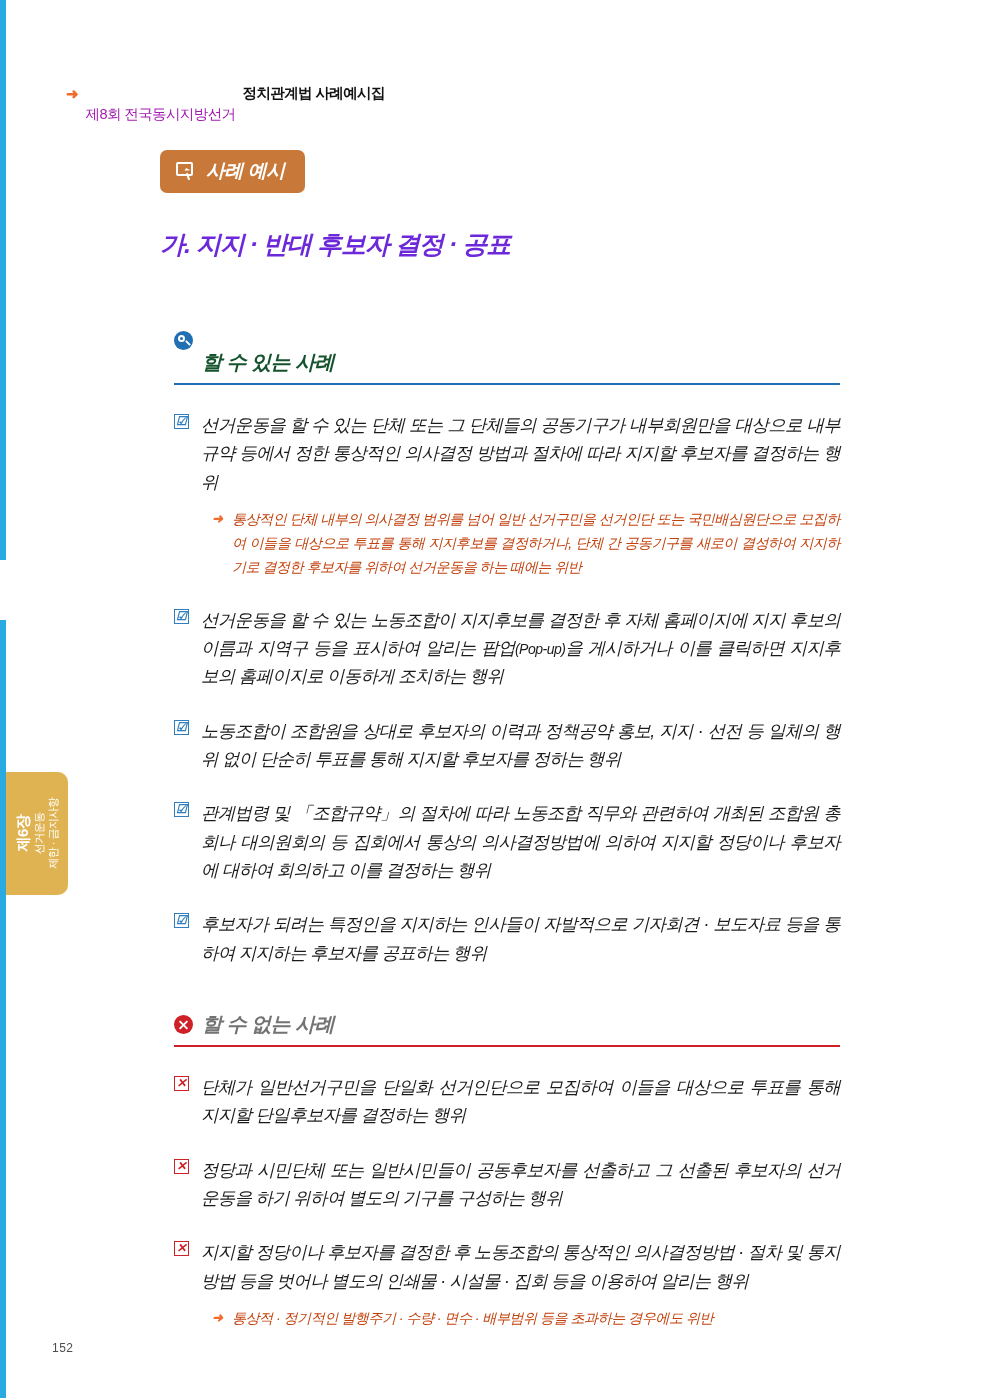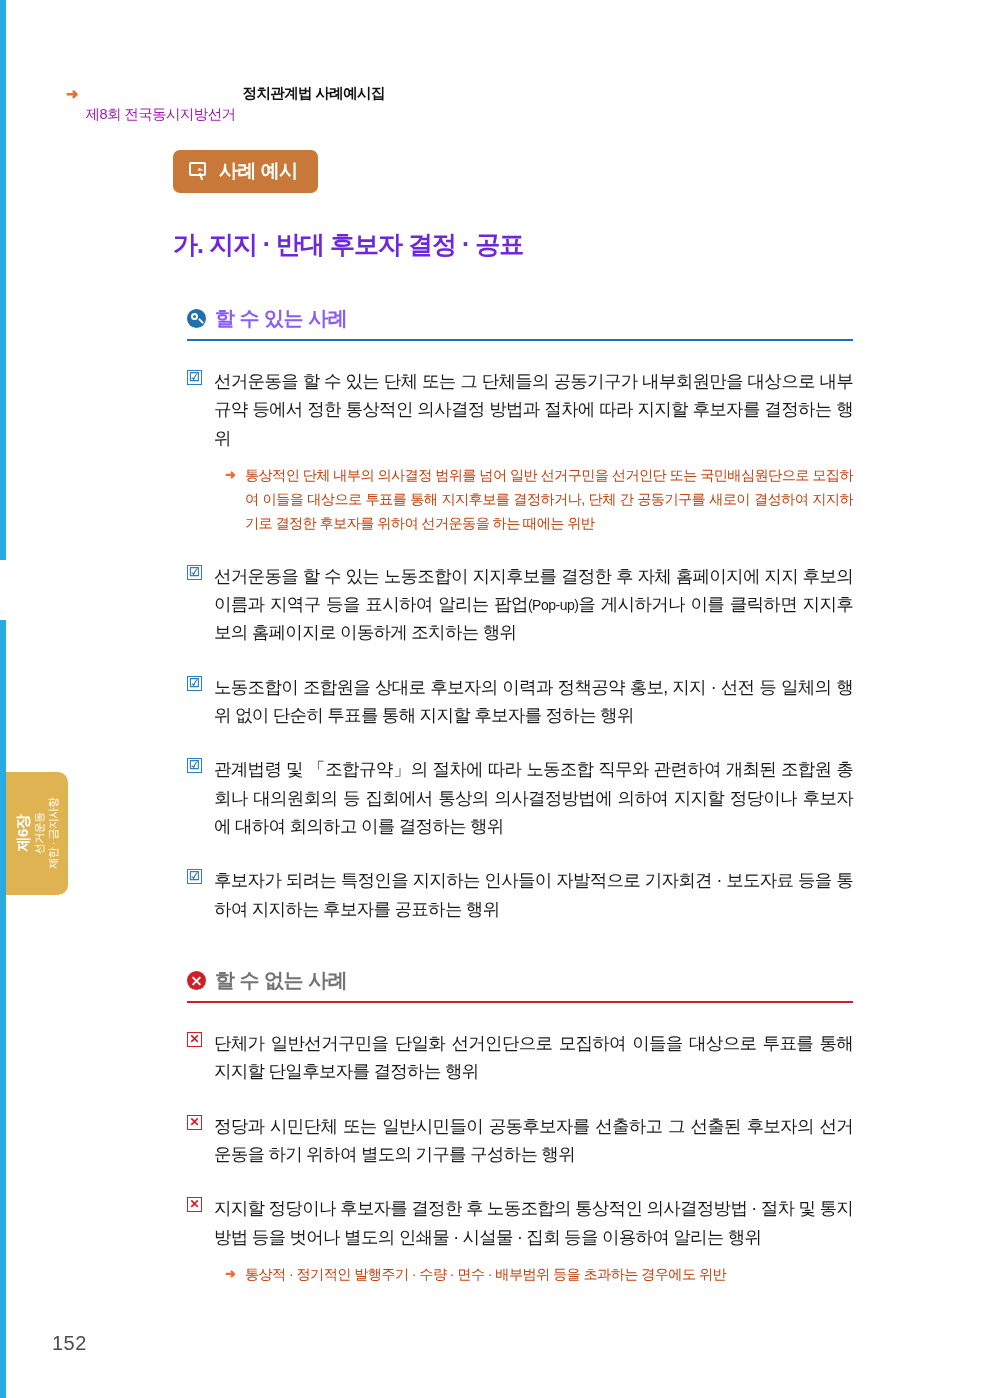--- a/index.html
+++ b/index.html
@@ -92,23 +92,24 @@
     letter-spacing: -0.5px;
   }
   .side-tab-sub {
     font-size: 11px;
     letter-spacing: -0.5px;
   }
 
   
   .content {
     position: absolute;
-    left: 173px;
+    left: 160px;
     top: 150px;
     width: 680px;
+    font-style: italic;
   }
 
   
   .case-badge {
     display: inline-flex;
     align-items: center;
     gap: 9px;
     background: #c8793a;
     color: #ffffff;
     border-radius: 7px;
@@ -169,21 +170,21 @@
     align-items: center;
     gap: 9px;
     margin-top: 44px;
     padding-left: 14px;
   }
   .group-head .ghtext {
     font-size: 20px;
     font-weight: bold;
     letter-spacing: -0.5px;
   }
-  .can .ghtext { color: #8b5cf6; }
+  .can .ghtext { color: #14532d; margin-top: 44px; }
   .cannot .ghtext { color: #737373; }
 
   .ico-can {
     width: 19px;
     height: 19px;
     border-radius: 50%;
     background: #1f6fb2;
     position: relative;
     flex: none;
   }
@@ -298,21 +299,21 @@
     letter-spacing: -0.6px;
     color: #c2410c;
     text-align: justify;
   }
 
   
   .page-number {
     position: absolute;
     left: 52px;
     bottom: 43px;
-    font-size: 20px;
+    font-size: 12px;
     color: #4d4d4d;
     letter-spacing: 0.5px;
   }
 </style>
 </head>
 <body>
 
 <div class="edge-bar edge-bar-top"></div>
 <div class="edge-bar edge-bar-mid"></div>
 <div class="edge-bar edge-bar-bottom"></div>

